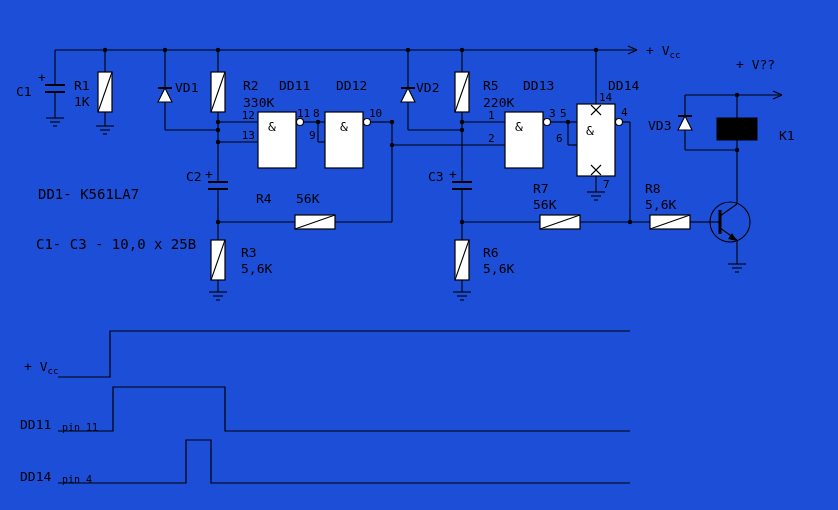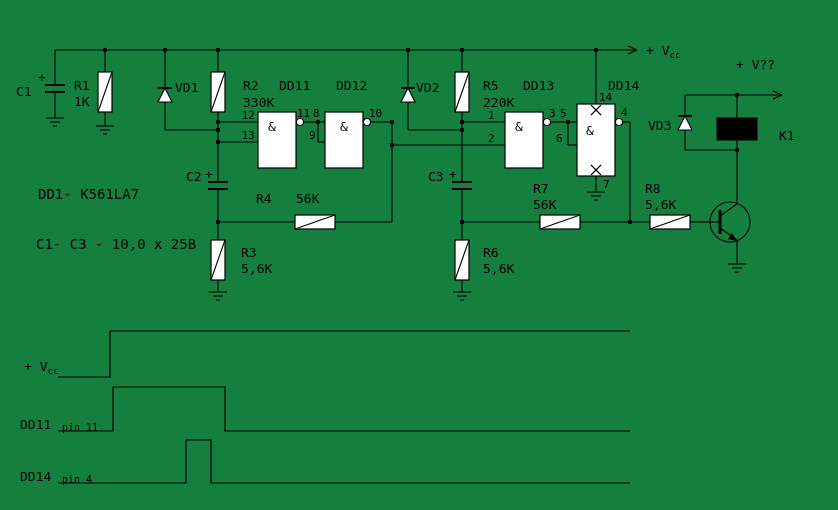--- a/index.html
+++ b/index.html
@@ -1,16 +1,16 @@
 <!DOCTYPE html>
 <html><head>
 <meta charset="utf-8">
 <style>
   html,body{margin:0;padding:0;background:#fff;}
-  .canvas{width:838px;height:510px;background:#15803d;position:relative;}
+  .canvas{width:838px;height:510px;background:#1d4ed8;position:relative;}
   svg{display:block;}
   svg text{font-family:"DejaVu Sans Mono","Liberation Mono",monospace;fill:#000;}
   .lbl{font-size:13px;}
   .pin{font-size:11px;}
   .amp{font-size:13px;text-anchor:middle;}
   .note{font-size:14px;}
   .sub{font-size:9px;}
   .tpin{font-size:10px;}
   .end{text-anchor:end;}
   .w{stroke:#000;stroke-width:1.1;fill:none;}

